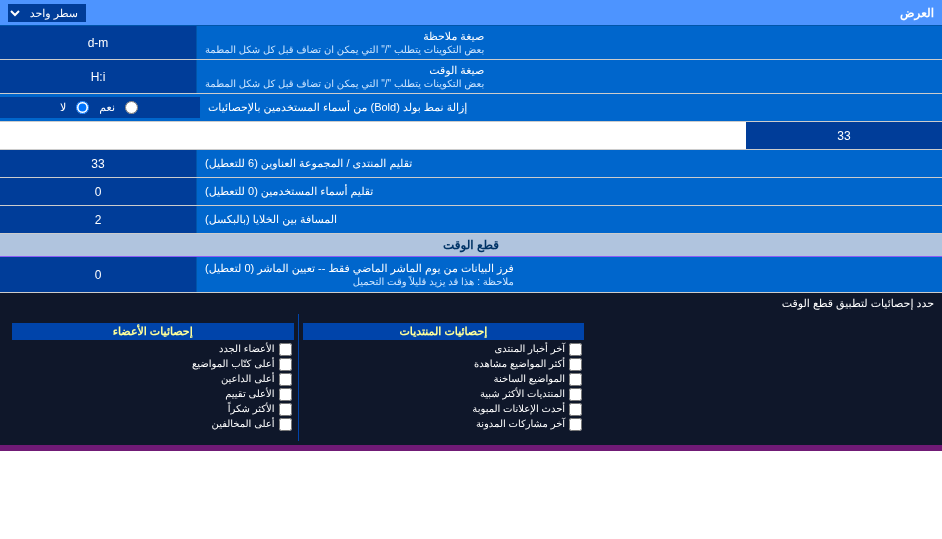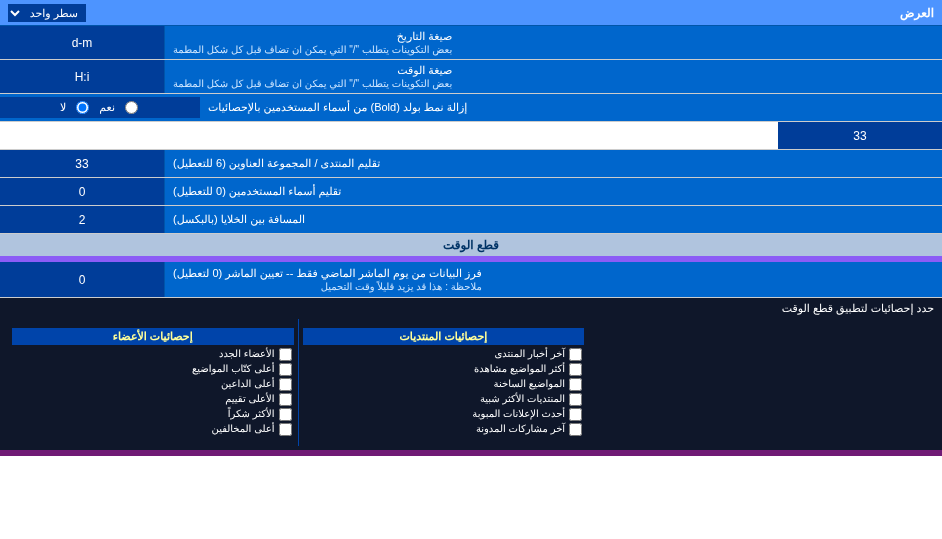--- a/index.html
+++ b/index.html
@@ -30,21 +30,21 @@
       justify-content: flex-end;
       text-align: right;
       font-size: 11px;
       border-left: 1px solid #0055aa;
     }
     .row-label small {
       font-size: 10px;
       color: #cce5ff;
     }
     .row-input {
-      width: 164px;
+      width: 196px;
       background: #003d99;
       display: flex;
       align-items: center;
       justify-content: center;
       padding: 3px 6px;
     }
     .row-input input[type="text"], .row-input select {
       background: #003d99;
       color: #fff;
       border: none;
@@ -72,21 +72,21 @@
       font-size: 11px;
     }
     
     .section-header {
       background: #b0c4de;
       color: #003366;
       font-weight: bold;
       font-size: 12px;
       padding: 4px 8px;
       text-align: center;
-      border-bottom: 6px solid #8b5cf6;
+      border-bottom: 1px solid #8b5cf6;
     }
     
     .radio-row {
       display: flex;
       align-items: center;
       background: #0066cc;
       border-bottom: 1px solid #ccc;
       min-height: 28px;
     }
     .radio-row .label-part {
@@ -164,21 +164,21 @@
 <div class="main-container">
 
   <div class="header-row">
     <div style="color:#fff; font-size:12px; font-weight:bold;">العرض</div>
     <select><option>سطر واحد</option><option>سطرين</option><option>ثلاثة أسطر</option></select>
   </div>
 
   <div class="row">
     <div class="row-label">
       <div>
-        <div>صيغة التاريخ</div>
+        <div>صيغة ملاحظة</div>
         <div><small>بعض التكوينات يتطلب "/" التي يمكن ان تضاف قبل كل شكل المطمة</small></div>
       </div>
     </div>
     <div class="row-input">
       <input type="text" value="d-m" style="">
     </div>
   </div>
 
   <div class="row">
     <div class="row-label">

